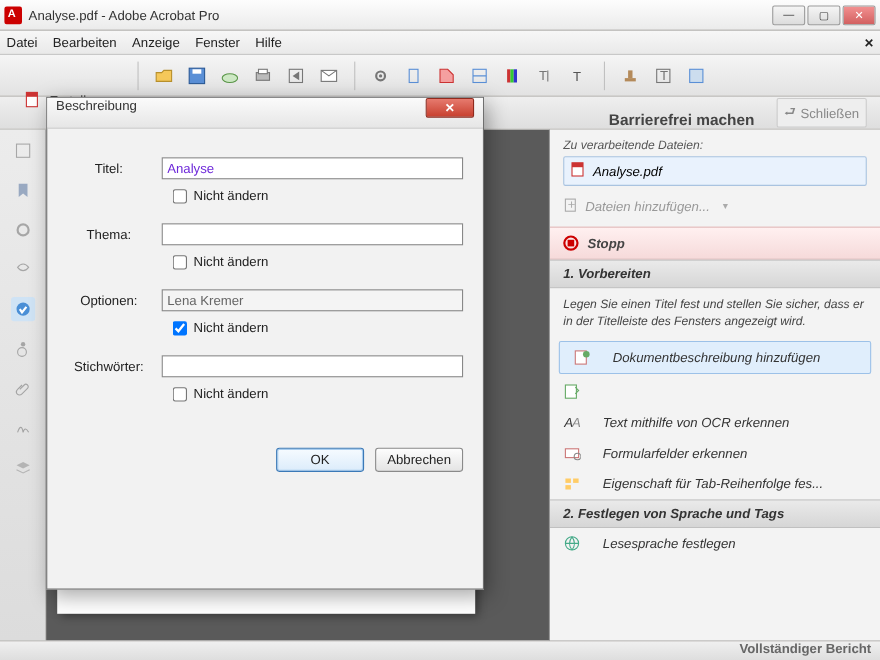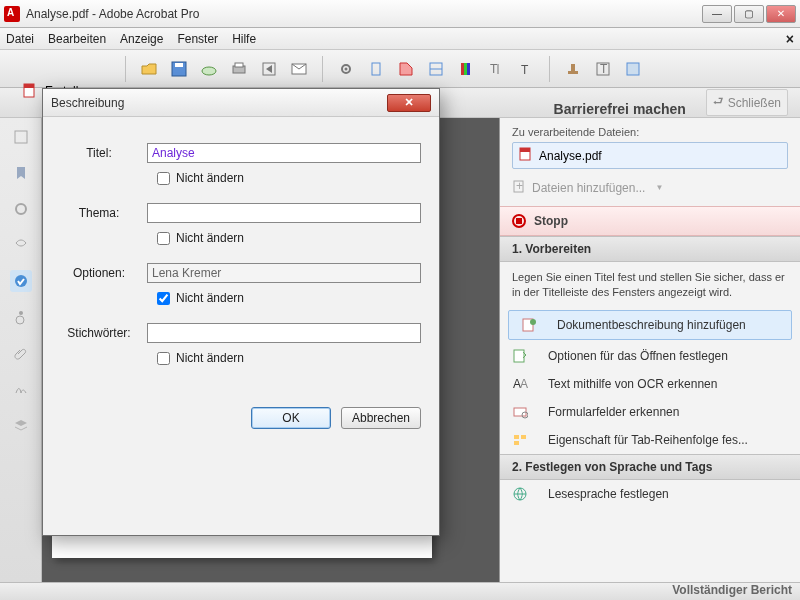--- a/index.html
+++ b/index.html
@@ -31,39 +31,39 @@
 .subhead .close-panel { margin-left:20px; display:flex; align-items:center; gap:4px; color:#888; padding:2px 6px; border:1px solid #ccc; border-radius:2px; background:#eee; }
 
 .workspace { display:flex; height: calc(600px - 28px - 22px - 38px - 30px - 18px); }
 .left-rail { width: 42px; background: linear-gradient(#ececec,#dcdcdc); border-right:1px solid #bcbcbc; display:flex; flex-direction:column; align-items:center; padding-top:8px; gap:14px; }
 .rail-icon { width:22px; height:22px; display:flex; align-items:center; justify-content:center; opacity:0.5; }
 .rail-icon.active { opacity:1; background:#cfe3f5; border-radius:3px; }
 
 .doc-area { flex:1; background:#5a5a5a; border-right:1px solid #999; position:relative; }
 .doc-page { position:absolute; left:10px; top:10px; width:380px; height:430px; background:#fff; box-shadow: 3px 3px 8px rgba(0,0,0,0.4); }
 
-.right-panel { width: 300px; background: #f3f3f3; display:flex; flex-direction:column; overflow:hidden; }
+.right-panel { width: 300px; background: #f3f3f3; display:flex; flex-direction:column; overflow:hidden;font-style:italic; }
 .rp-section { padding: 8px 12px; }
 .rp-caption { color:#555; font-size:11px; }
 .rp-filebox { margin-top:4px; border:1px solid #a9c3e0; background:#e9f2fd; padding:4px 6px; display:flex; align-items:center; gap:6px; border-radius:2px; }
 .rp-addfiles { margin-top:8px; color:#999; display:flex; align-items:center; gap:6px; padding:2px 0; }
 .rp-stop { background: linear-gradient(#fff0f0,#f6dada); height:30px; display:flex; align-items:center; gap:8px; padding:0 12px; border-top:1px solid #e3b7b7; border-bottom:1px solid #e3b7b7; font-weight:600; color:#444; }
 .rp-stop .stop-icon { width:14px; height:14px; border:2px solid #c00; border-radius:50%; display:inline-flex; align-items:center; justify-content:center; }
 .rp-stop .stop-icon::after { content:""; width:6px; height:6px; background:#c00; }
 .rp-stephead { background: linear-gradient(#eaeaea,#d6d6d6); height:26px; display:flex; align-items:center; padding:0 12px; border-top:1px solid #c0c0c0; border-bottom:1px solid #c0c0c0; font-weight:600; color:#333; }
 .rp-steptext { padding:8px 12px; color:#444; font-size:11px; line-height:1.35; }
 .rp-item { display:flex; align-items:center; gap:20px; padding:6px 12px; color:#333; font-size:11px; }
 .rp-item.active { background:#e0eefc; border:1px solid #9cc1e8; margin: 2px 8px; border-radius:2px; }
 .rp-item .ico { width:16px; height:16px; display:inline-flex; align-items:center; justify-content:center; }
 
 .statusbar { height:18px; background:linear-gradient(#f0f0f0,#dedede); border-top:1px solid #bcbcbc; display:flex; align-items:flex-start; justify-content:flex-end; padding:0 8px; color:#666; font-size:11px;font-weight:bold; }
 
 
 .dialog { position:absolute; left:42px; top:88px; width:398px; height:448px; background:#f2f2f2; border:1px solid #6f6f6f; box-shadow: 4px 6px 18px rgba(0,0,0,0.35); z-index:50; }
-.dlg-titlebar { height:28px; background:linear-gradient(#fbfbfb,#e6e6e6); display:flex; align-items:center; padding:0 8px; border-bottom:1px solid #c9c9c9; }
+.dlg-titlebar { height:28px; background:linear-gradient(#fbfbfb,#e6e6e6); display:flex; padding:0 8px; border-bottom:1px solid #c9c9c9; }
 .dlg-title { flex:1; color:#333; }
 .dlg-close { width:44px; height:18px; background:linear-gradient(#e67a6e,#c8402f); border:1px solid #8f2a1e; border-radius:2px; color:#fff; display:flex; align-items:center; justify-content:center; font-weight:bold; font-size:11px; }
 .dlg-body { padding: 18px 18px 10px 18px; }
 .field-row { display:flex; align-items:center; margin-top: 14px; }
 .field-row.first { margin-top: 8px; }
 .field-label { width:86px; text-align:center; padding-right:10px; color:#222; }
 .text-input { flex:1; height:20px; border:1px solid #888; background:#fff; padding:1px 4px; font-size:12px; color:#6d28d9; }
 .text-input.readonly { background:#f4f4f4; color:#666; }
 .check-row { display:flex; align-items:center; margin: 8px 0 18px 96px; gap:6px; color:#222; }
 .check-row input { width:13px; height:13px; }
@@ -302,21 +302,20 @@
         </span>
       <span>Dokumentbeschreibung hinzufügen</span>
     </div>
     <div class="rp-item">
       <span class="ico">
           <svg width="16" height="16">
             <rect x="2" y="2" width="10" height="12" fill="#fff" stroke="#6a6"></rect>
             <path d="M11 4l3 3-3 3" fill="none" stroke="#6a6"></path>
           </svg>
         </span>
-      <span>Optionen für das Öffnen festlegen</span>
     </div>
     <div class="rp-item">
       <span class="ico">
           <svg width="16" height="16">
             <text x="1" y="12" font-size="10" fill="#333">A</text>
             <text x="8" y="12" font-size="7" fill="#888">A</text>
           </svg>
         </span>
       <span>Text mithilfe von OCR erkennen</span>
     </div>

